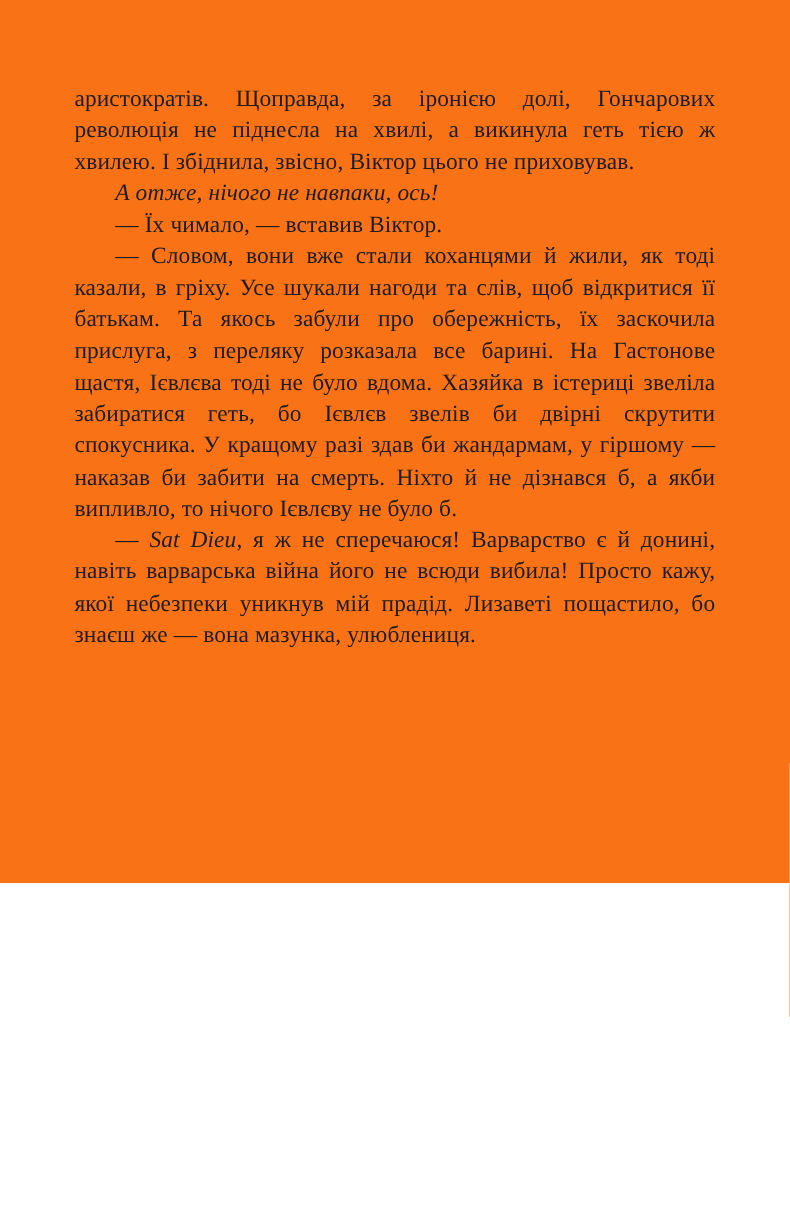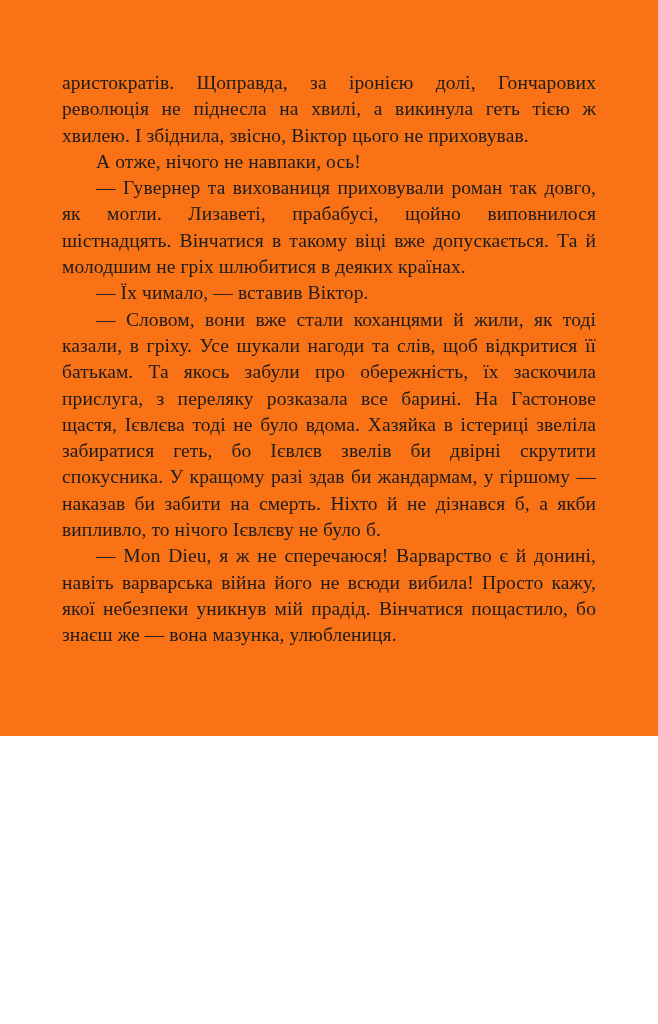--- a/index.html
+++ b/index.html
@@ -29,37 +29,37 @@
     }
     .text-block p {
       margin: 0;
       padding: 0;
       text-indent: 34px;
     }
     .text-block p.no-indent {
       text-indent: 0;
     }
     .italic {
+      font-style: italic;
     }
     .page-number {
       position: absolute;
       top: 897px;
       left: 0;
       right: 0;
       text-align: center;
       font-size: 18px;
       color: #1c1c1c;
     }
   </style>
 </head>
 <body>
 
 <div class="book-page">
   <div class="text-block">
       <p class="no-indent"><span>аристократів. Щоправда, за іронією долі, Гончарових революція не піднесла на хвилі, а викинула геть тією ж хвилею. І збіднила, звісно, Віктор цього не приховував.</span></p>
       <p><span class="italic">А отже, нічого не навпаки, ось!</span></p>
-      <p><span>— Гувернер та вихованиця приховували роман так довго, як могли. Лизаветі, прабабусі, щойно виповнилося шістнадцять. Вінчатися в такому віці вже допускається. Та й молодшим не гріх шлюбитися в деяких країнах.</span></p>
       <p><span>— Їх чимало, — вставив Віктор.</span></p>
       <p><span>— Словом, вони вже стали коханцями й жили, як тоді казали, в гріху. Усе шукали нагоди та слів, щоб відкритися її батькам. Та якось забули про обережність, їх заскочила прислуга, з переляку розказала все барині. На Гастонове щастя, Ієвлєва тоді не було вдома. Хазяйка в істериці звеліла забиратися геть, бо Ієвлєв звелів би двірні скрутити спокусника. У кращому разі здав би жандармам, у гіршому — наказав би забити на смерть. Ніхто й не дізнався б, а якби випливло, то нічого Ієвлєву не було б.</span></p>
-      <p><span>— </span><span class="italic">Mon Dieu</span><span>, я ж не сперечаюся! Варварство є й донині, навіть варварська війна його не всюди вибила! Просто кажу, якої небезпеки уникнув мій прадід. Вінчатися пощастило, бо знаєш же — вона мазунка, улюблениця.</span></p>
+      <p><span>— </span><span class="italic">Sat Dieu</span><span>, я ж не сперечаюся! Варварство є й донині, навіть варварська війна його не всюди вибила! Просто кажу, якої небезпеки уникнув мій прадід. Лизаветі пощастило, бо знаєш же — вона мазунка, улюблениця.</span></p>
     </div>
   <div class="page-number">9</div>
 </div>
 
 </body></html>

